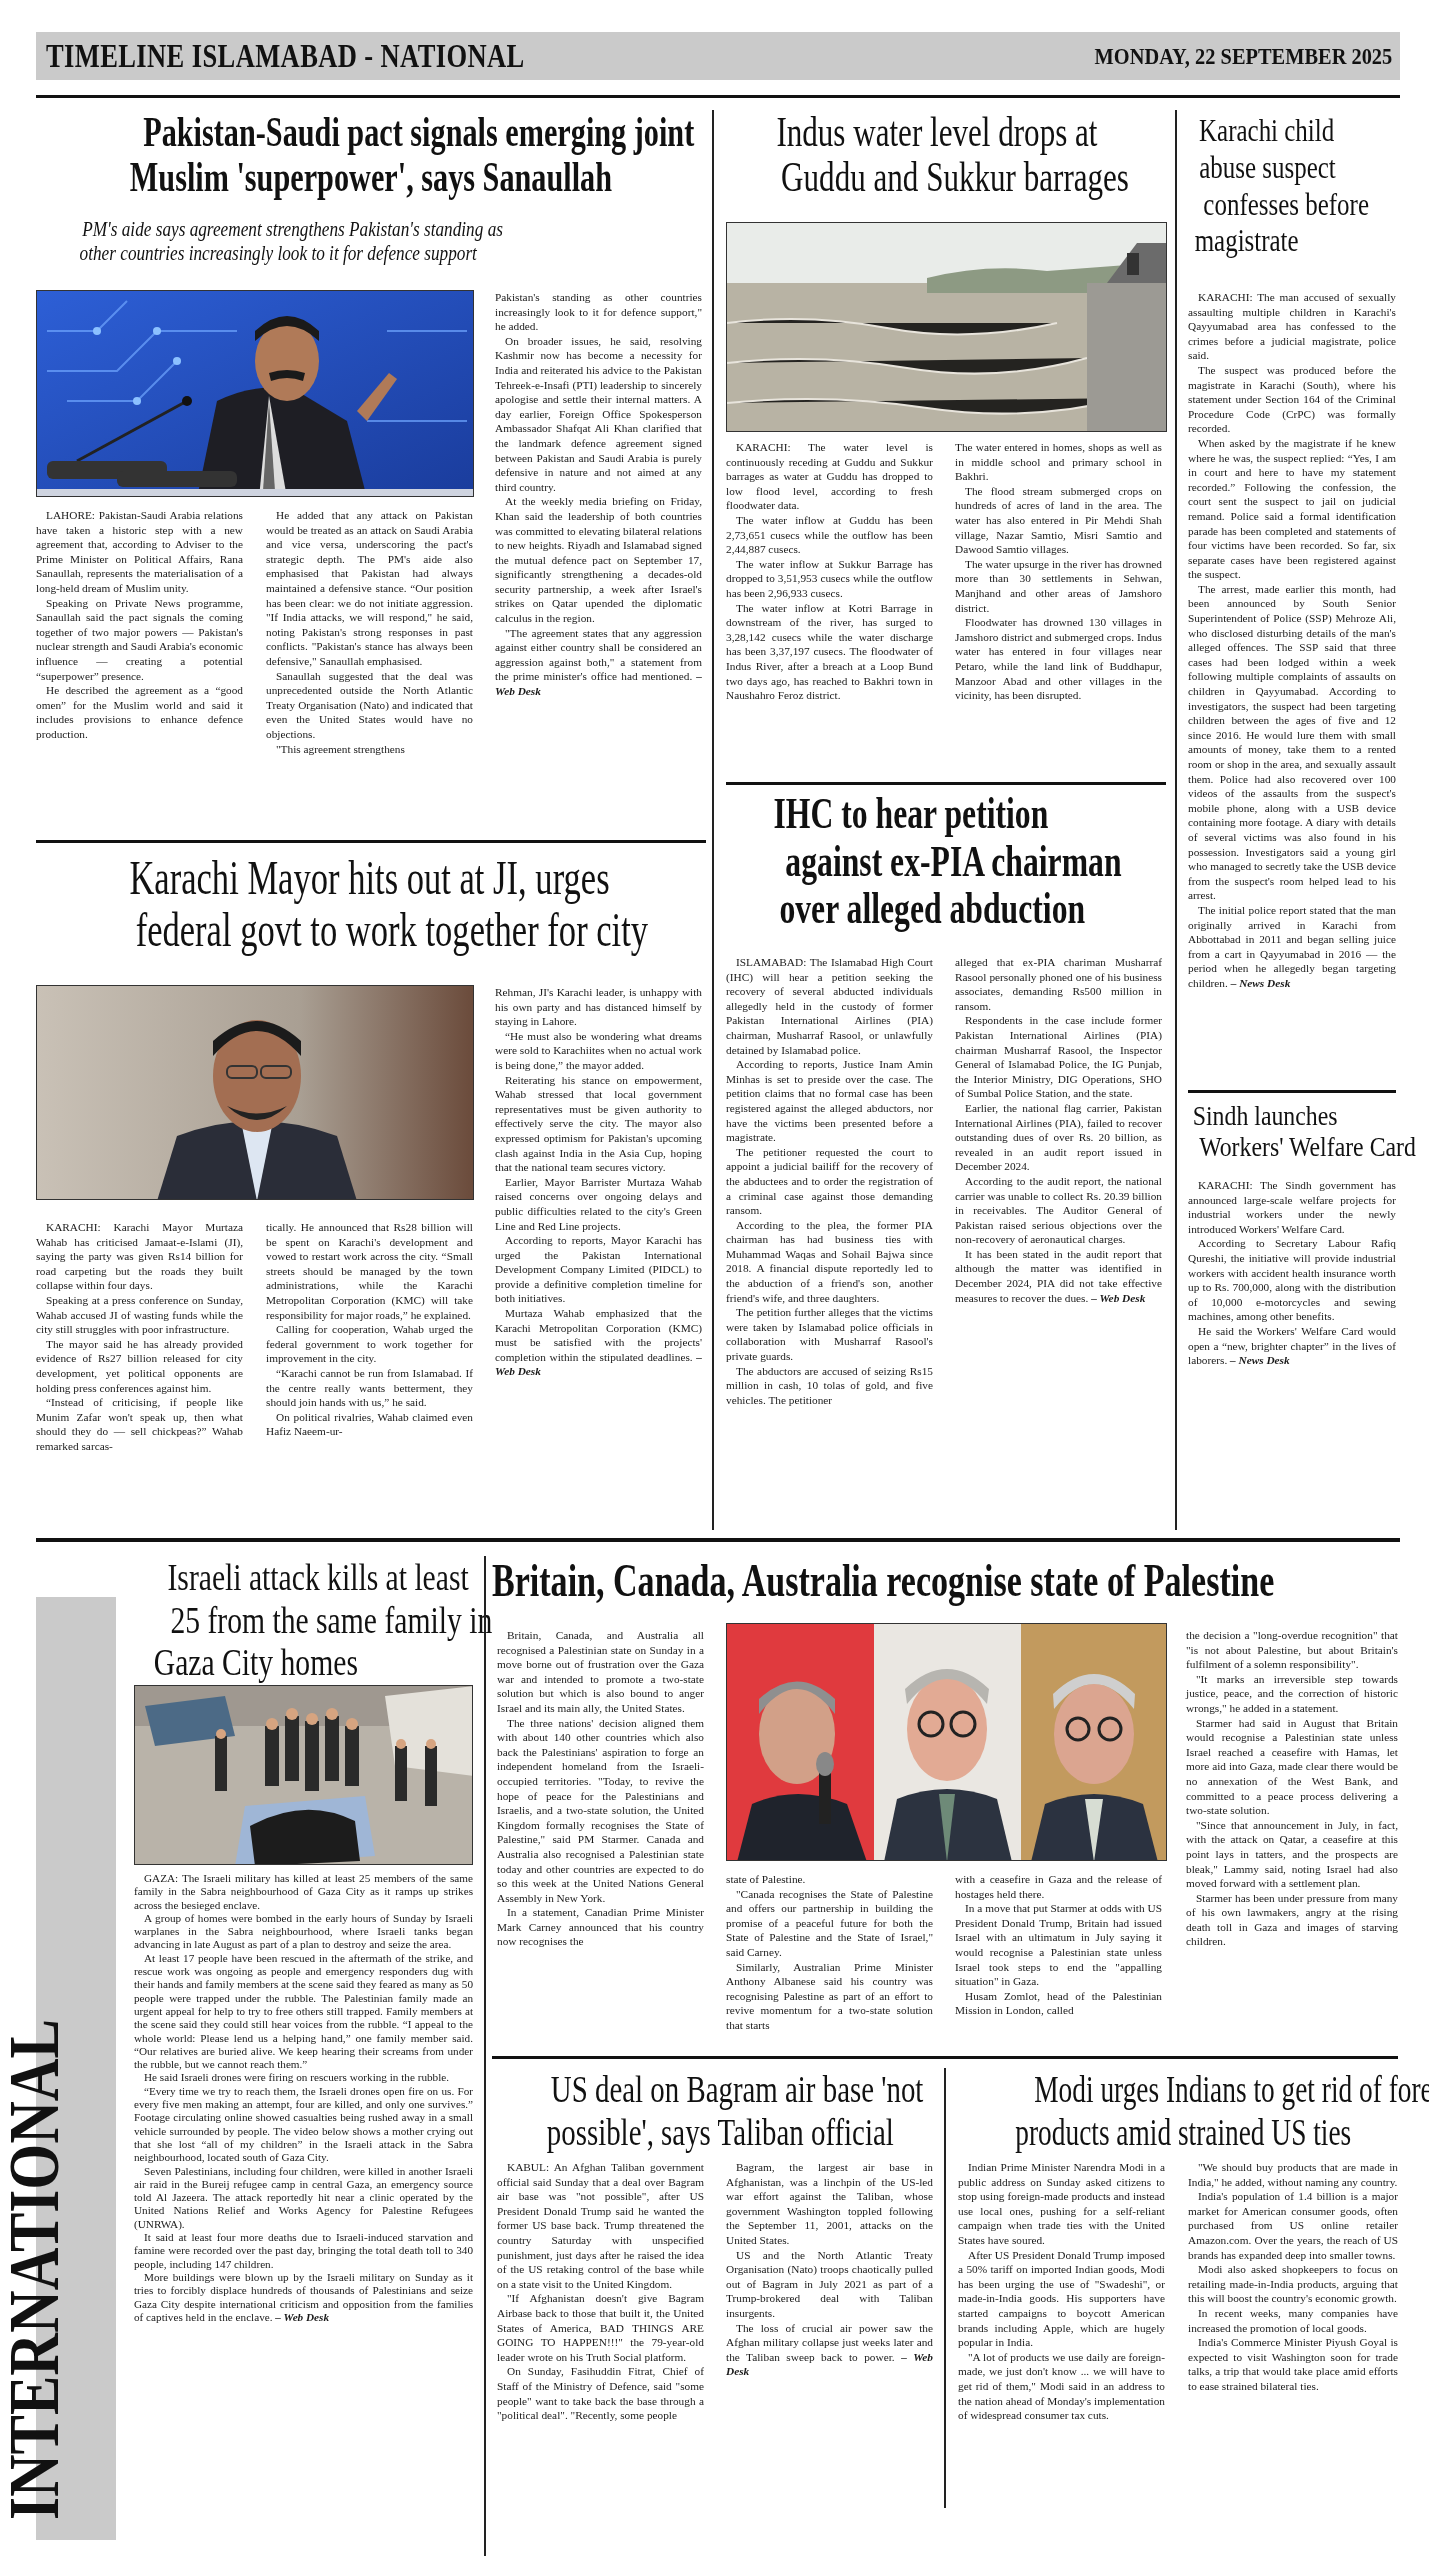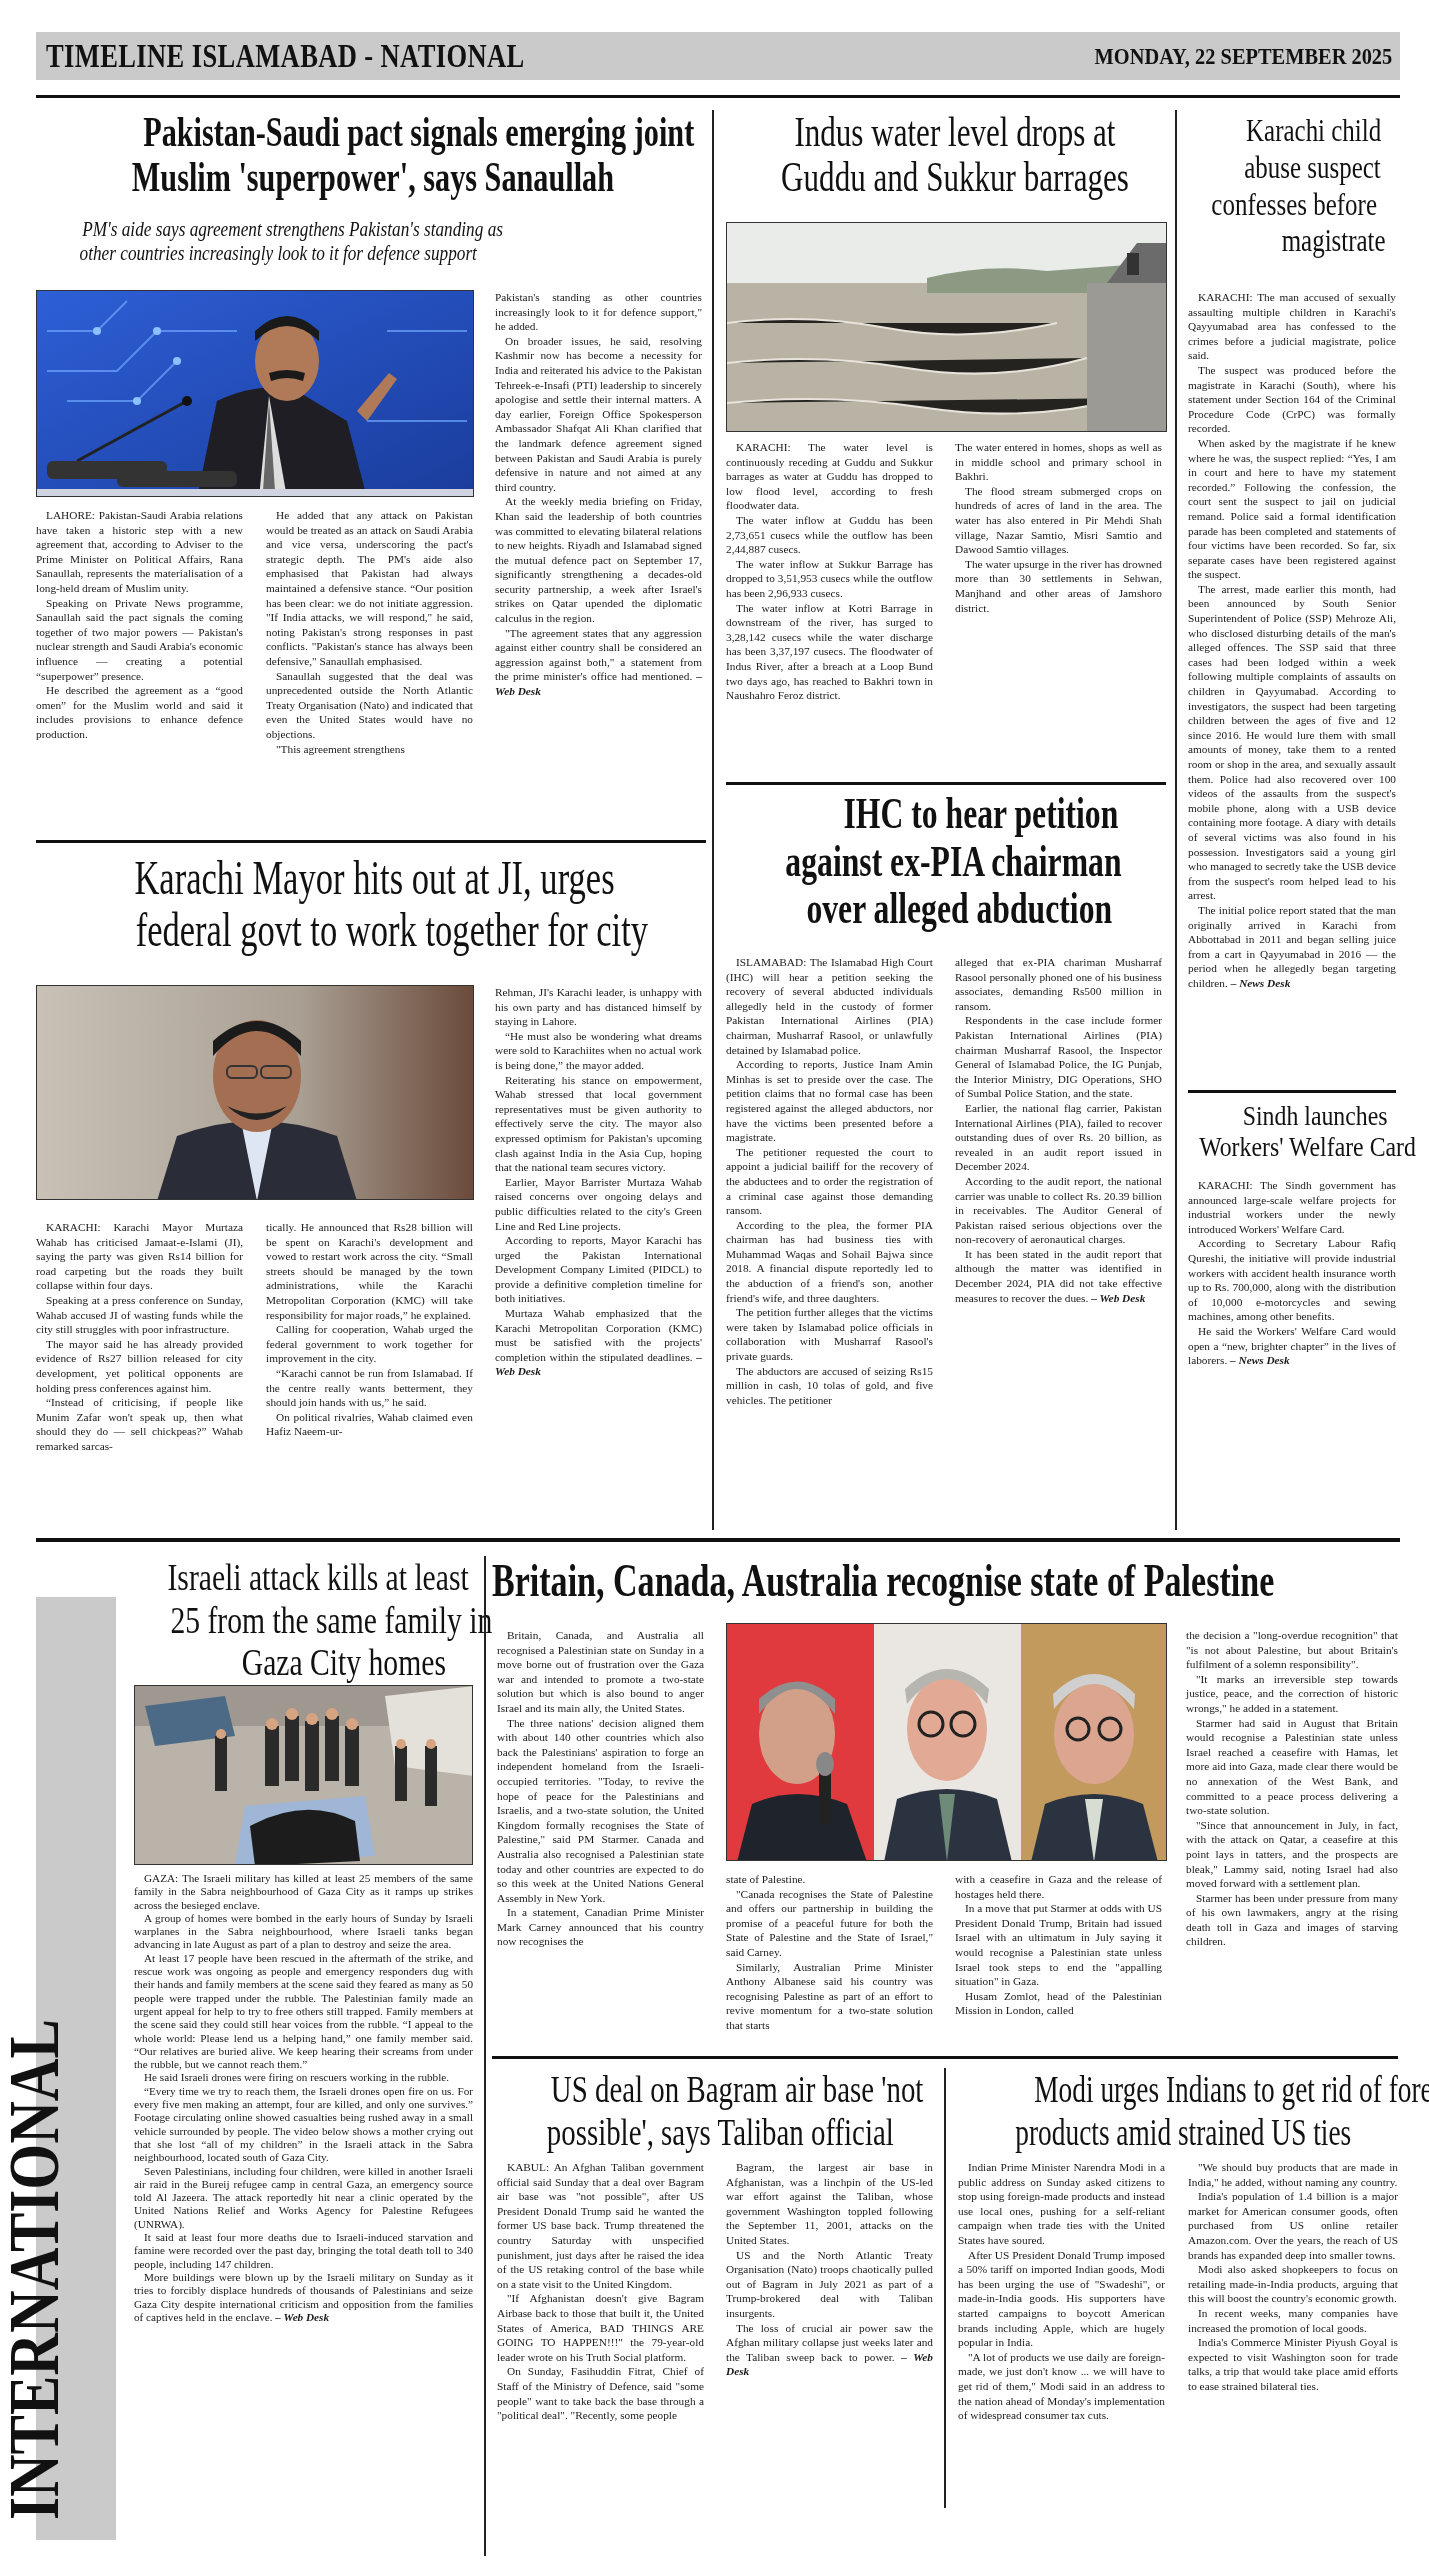--- a/index.html
+++ b/index.html
@@ -3,21 +3,21 @@
 <meta charset="utf-8">
 <style>
 *{box-sizing:border-box;margin:0;padding:0}
 body{width:1429px;height:2560px;background:#fff;font-family:"DejaVu Serif",serif;color:#111;position:relative;overflow:hidden}
 .abs{position:absolute}
 .masthead{left:36px;top:32px;width:1364px;height:48px;background:#cacaca;display:flex;align-items:center;justify-content:space-between;padding:0 8px 0 10px}
 .mh-title{font-family:"Liberation Serif",serif;font-weight:bold;font-size:34px;transform:scaleX(.78);transform-origin:left center;white-space:nowrap;letter-spacing:.5px}
 .mh-date{font-family:"Liberation Serif",serif;font-weight:bold;font-size:24px;transform:scaleX(.85);transform-origin:right center;white-space:nowrap}
 .rule{background:#111}
 .vrule{background:#222;width:1.5px}
-.hl{font-family:"Liberation Serif",serif;text-align:right;line-height:1.08;white-space:nowrap}
+.hl{font-family:"Liberation Serif",serif;text-align:left;line-height:1.08;white-space:nowrap}
 .hl span{display:inline-block;transform-origin:center}
 .hl-bold{font-weight:bold}
 .deck{font-family:"Liberation Serif",serif;font-style:italic;text-align:left;font-size:21px;line-height:1.12}
 .txt{font-family:"Liberation Serif",serif;font-size:11.3px;line-height:14.6px;text-align:justify;hyphens:auto;color:#1a1a1a}
 .txt p{text-indent:10px}
 .txt .sig{font-weight:bold;font-style:italic}
 .photo{border:1px solid #333;overflow:hidden}
 .vert{left:36px;top:1597px;width:80px;height:943px;background:#cacaca}
 .vert-text{position:absolute;left:40px;bottom:20px;transform:rotate(-90deg);transform-origin:left bottom;font-family:"Liberation Serif",serif;font-weight:bold;font-size:72px;white-space:nowrap;width:0}
 .vert-text span{display:inline-block;transform:scaleX(.82);transform-origin:left center}
@@ -122,20 +122,21 @@
   <div class="abs txt" style="left:726px;top:440px;width:207px">
     <p>KARACHI: The water level is continuously receding at Guddu and Sukkur barrages as water at Guddu has dropped to low flood level, according to fresh floodwater data.</p>
       <p>The water inflow at Guddu has been 2,73,651 cusecs while the outflow has been 2,44,887 cusecs.</p>
       <p>The water inflow at Sukkur Barrage has dropped to 3,51,953 cusecs while the outflow has been 2,96,933 cusecs.</p>
       <p>The water inflow at Kotri Barrage in downstream of the river, has surged to 3,28,142 cusecs while the water discharge has been 3,37,197 cusecs. The floodwater of Indus River, after a breach at a Loop Bund two days ago, has reached to Bakhri town in Naushahro Feroz district.</p>
   </div>
   <div class="abs txt" style="left:955px;top:440px;width:207px">
     <p style="text-indent:0">The water entered in homes, shops as well as in middle school and primary school in Bakhri.</p>
       <p>The flood stream submerged crops on hundreds of acres of land in the area. The water has also entered in Pir Mehdi Shah village, Nazar Samtio, Misri Samtio and Dawood Samtio villages.</p>
       <p>The water upsurge in the river has drowned more than 30 settlements in Sehwan, Manjhand and other areas of Jamshoro district.</p>
+      <p>Floodwater has drowned 130 villages in Jamshoro district and submerged crops. Indus water has entered in four villages near Petaro, while the land link of Buddhapur, Manzoor Abad and other villages in the vicinity, has been disrupted.</p>
   </div>
 </article>
 
 <article>
   <div class="abs hl" style="left:1180px;top:112px;width:220px;font-size:32px;line-height:1.15">
     <span style="transform:scaleX(.78)">Karachi child</span><br>
     <span style="transform:scaleX(.78)">abuse suspect</span><br>
     <span style="transform:scaleX(.78)">confesses before</span><br>
     <span style="transform:scaleX(.78)">magistrate</span>
   </div>

